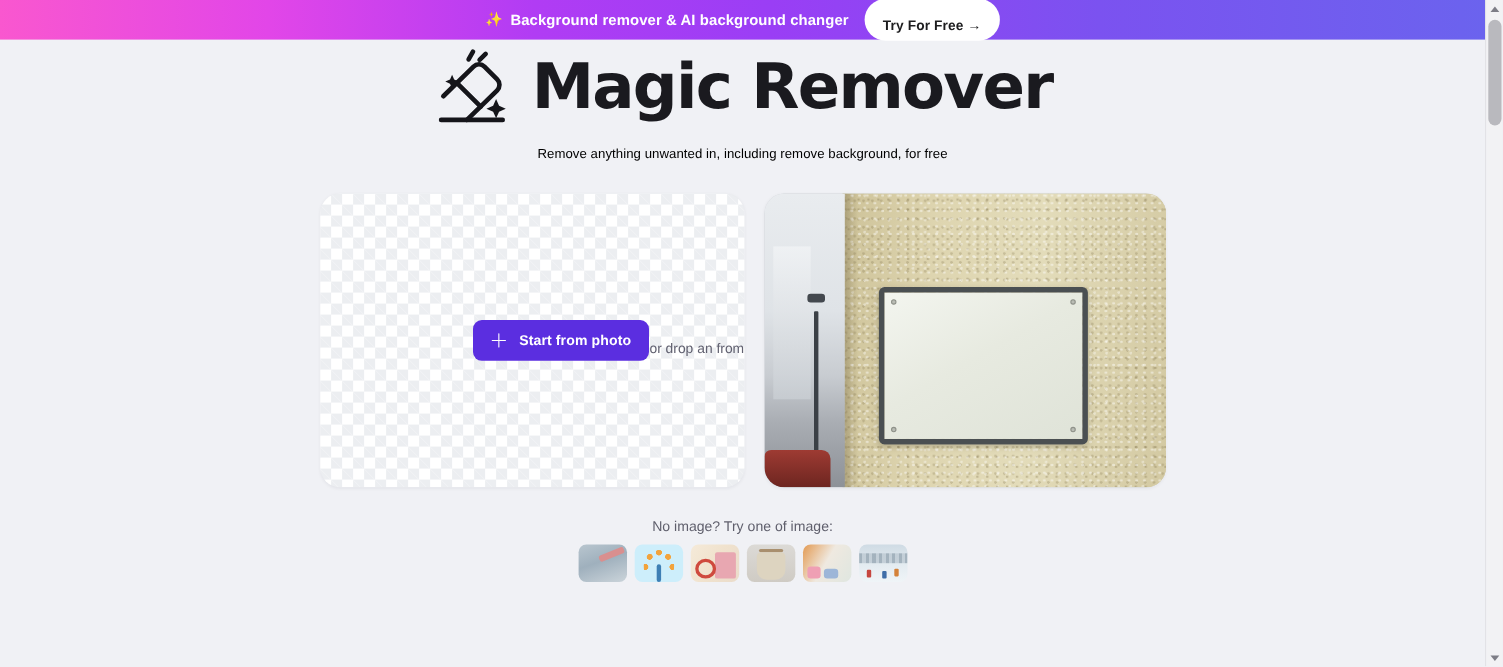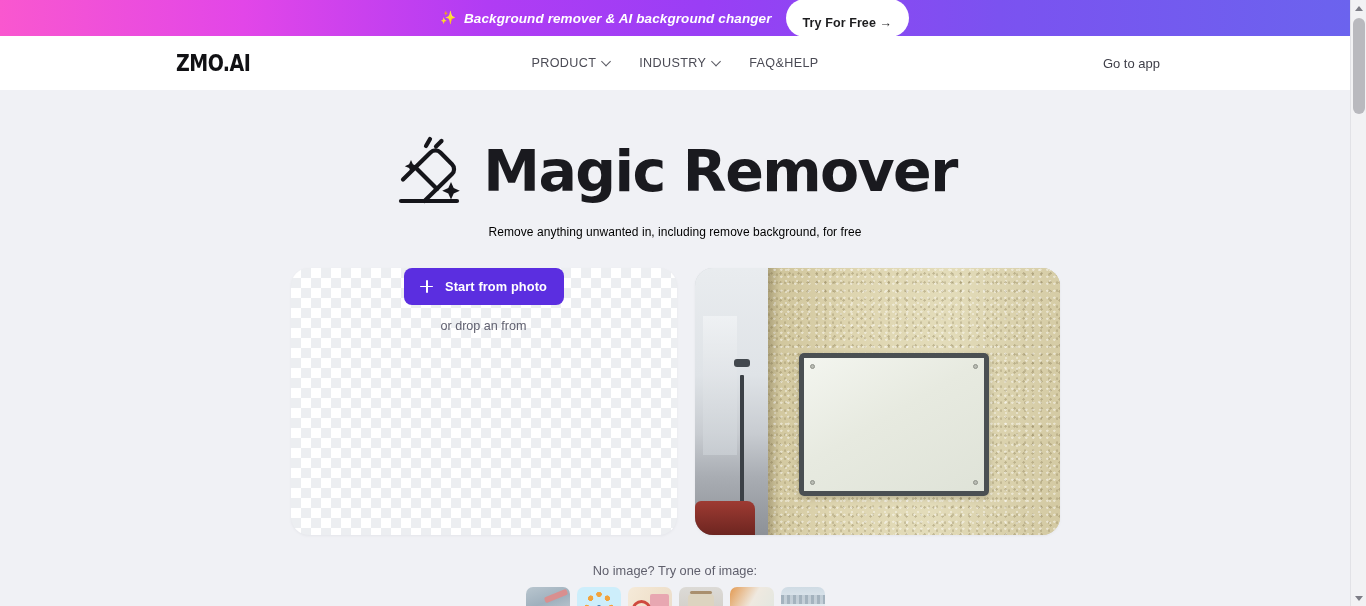--- a/index.html
+++ b/index.html
@@ -47,21 +47,20 @@
     line-height: 1;
     display: inline-block;
     transform: translateY(-1px);
   }
   #promo-label {
     color: #ffffff;
     font-size: 13.5px;
     font-weight: bold;
     letter-spacing: .1px;
     white-space: nowrap;
-    font-style: italic;
   }
   #promo-cta {
     background: #ffffff;
     color: #1d1d1f;
     border: none;
     border-radius: 999px;
     padding: 18px 17px 7px;
     font-family: "Liberation Sans", sans-serif;
     font-size: 12.5px;
     font-weight: bold;
@@ -134,21 +133,20 @@
     font-size: 13px;
     color: #3e3e48;
     cursor: pointer;
     white-space: nowrap;
   }
 
   
   #hero {
     position: relative;
     width: 1350px;
-    padding-top: 38px;
     text-align: center;
   }
   #hero-title-row {
     display: flex;
     align-items: center;
     justify-content: center;
     gap: 16px;
     height: 86px;
   }
   #eraser-icon { width: 74px; height: 70px; display: block; }
@@ -185,23 +183,23 @@
   }
   #upload-panel {
     width: 386px; height: 267px;
     background-color: #ffffff;
     background-image:
       linear-gradient(45deg, #eceef1 25%, transparent 25%, transparent 75%, #eceef1 75%),
       linear-gradient(45deg, #eceef1 25%, transparent 25%, transparent 75%, #eceef1 75%);
     background-size: 20px 20px;
     background-position: 0 0, 10px 10px;
     display: flex;
-    flex-direction: column;
-    align-items: center;
-    justify-content: flex-start;
+    flex-direction: row;
+    align-items: center;
+    justify-content: flex-end;
   }
   #start-from-photo {
     display: flex;
     align-items: center;
     justify-content: center;
     gap: 12px;
     width: 160px; height: 37px;
     border: none;
     border-radius: 8px;
     background: #5b2ee0;
@@ -437,39 +435,20 @@
   <div id="viewport">
 
     <div id="promo-banner">
       <div class="promo-text-wrap">
         <span id="promo-sparkle">✨</span>
         <span id="promo-label">Background remover &amp; AI background changer</span>
       </div>
       <button id="promo-cta">Try For Free →</button>
     </div>
 
-    <div id="site-header">
-      <div id="brand-logo">ZMO.AI</div>
-
-      <nav id="main-nav">
-        <div class="nav-item">
-          <span>PRODUCT</span>
-          <span class="chev"></span>
-        </div>
-        <div class="nav-item">
-          <span>INDUSTRY</span>
-          <span class="chev"></span>
-        </div>
-        <div class="nav-item">
-          <span>FAQ&amp;HELP</span>
-        </div>
-      </nav>
-
-      <div id="go-to-app">Go to app</div>
-    </div>
 
     <div id="hero">
       <div id="hero-title-row">
         <svg id="eraser-icon" viewBox="0 0 74 70">
           <g fill="none" stroke="#15151a" stroke-width="4.2" stroke-linecap="round" stroke-linejoin="round">
             <path d="M10 43.5 L37.5 16.5 a7 7 0 0 1 9.9 0 L59 28.2 a7 7 0 0 1 0 9.9 L31.5 65"></path>
             <path d="M22.5 31.5 L44 53"></path>
             <path d="M8 65 L64 65"></path>
             <path d="M33 10 L37 3"></path>
             <path d="M43 10.5 L48.5 5"></path>

